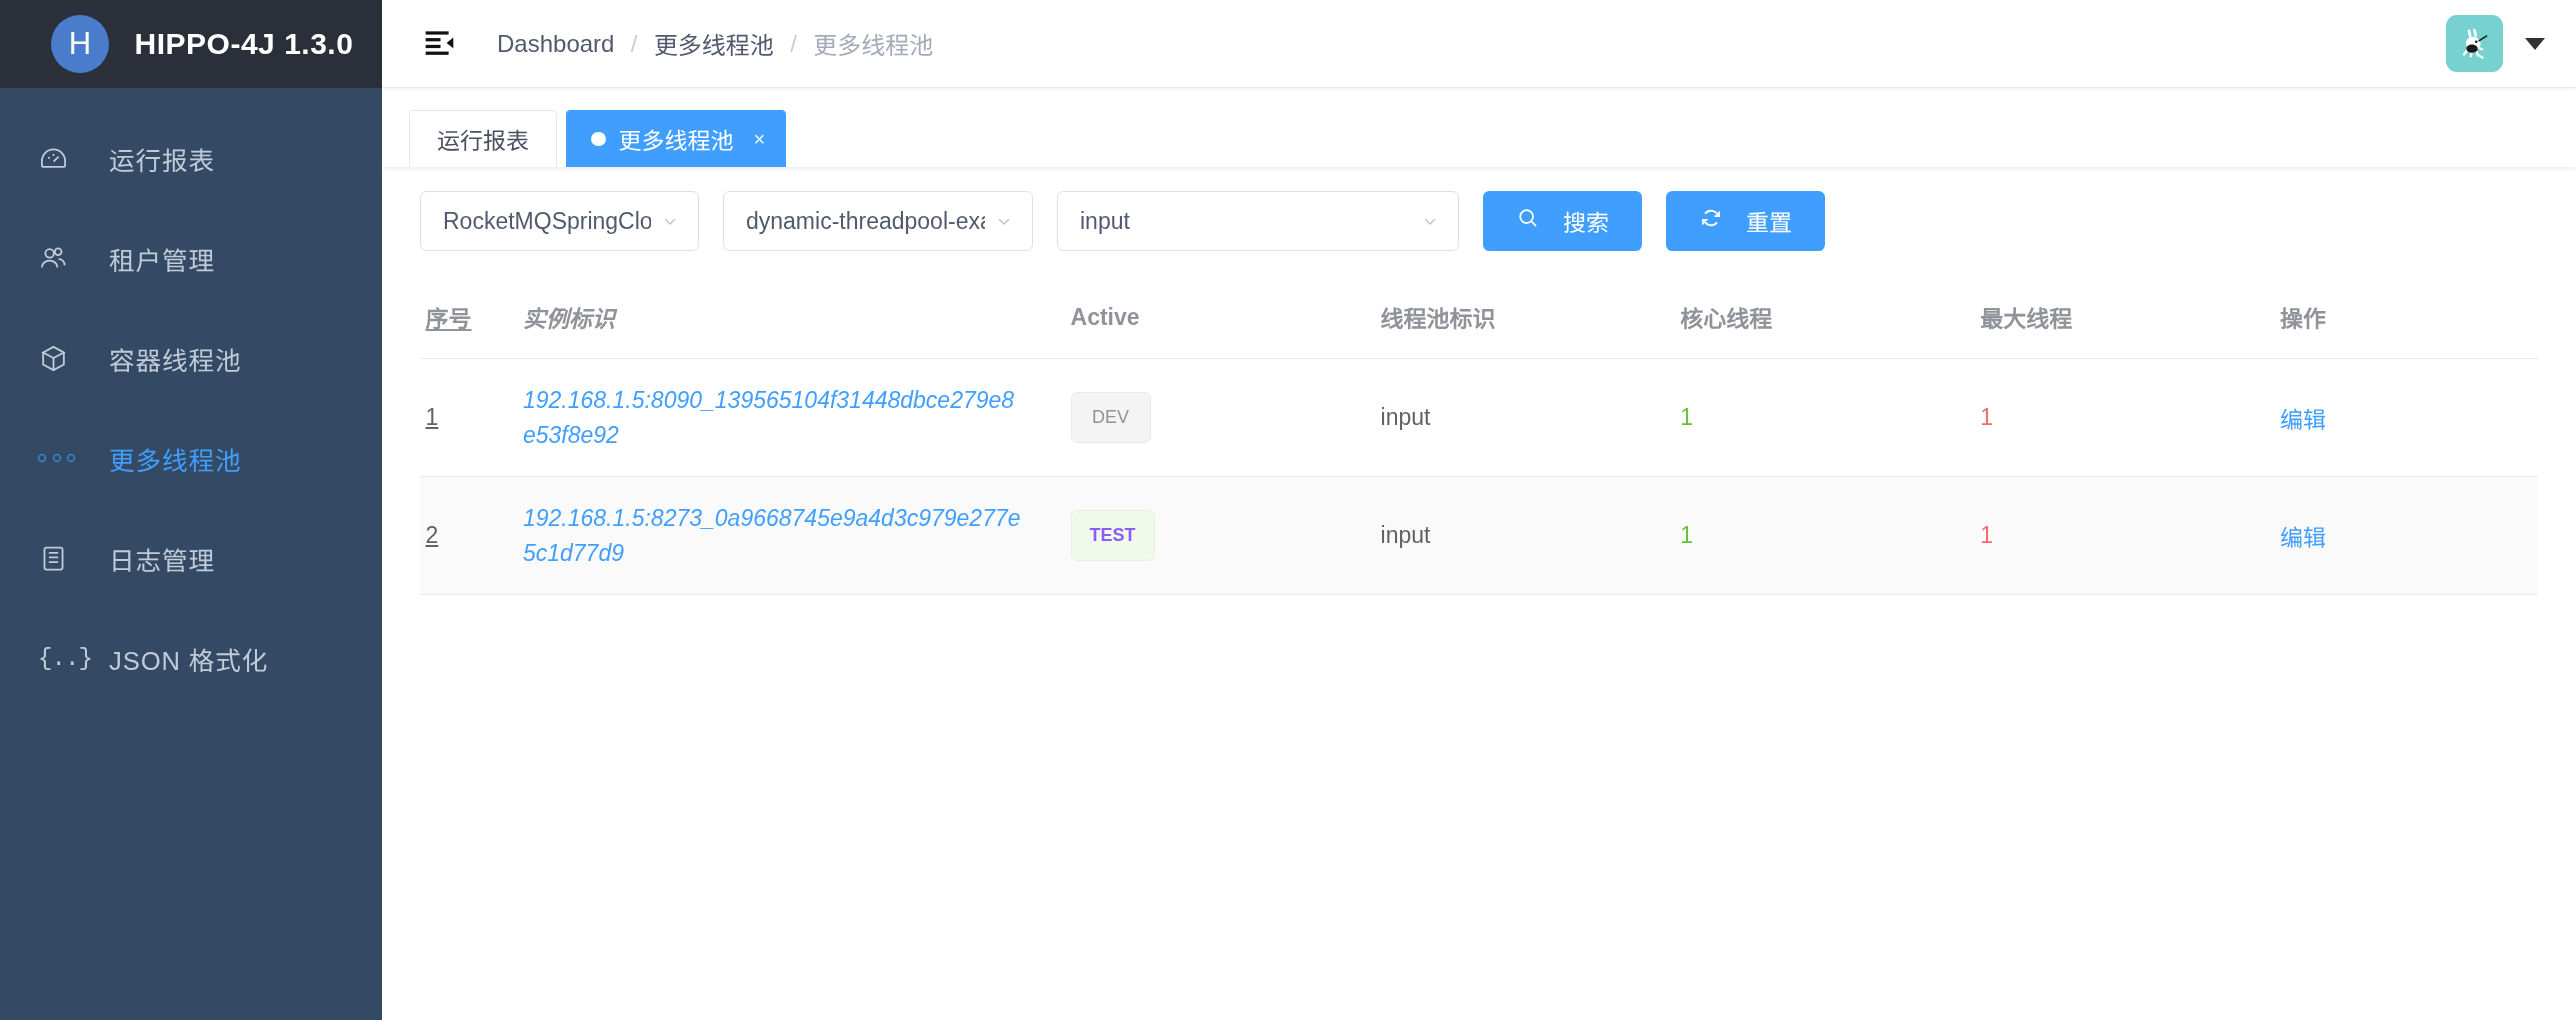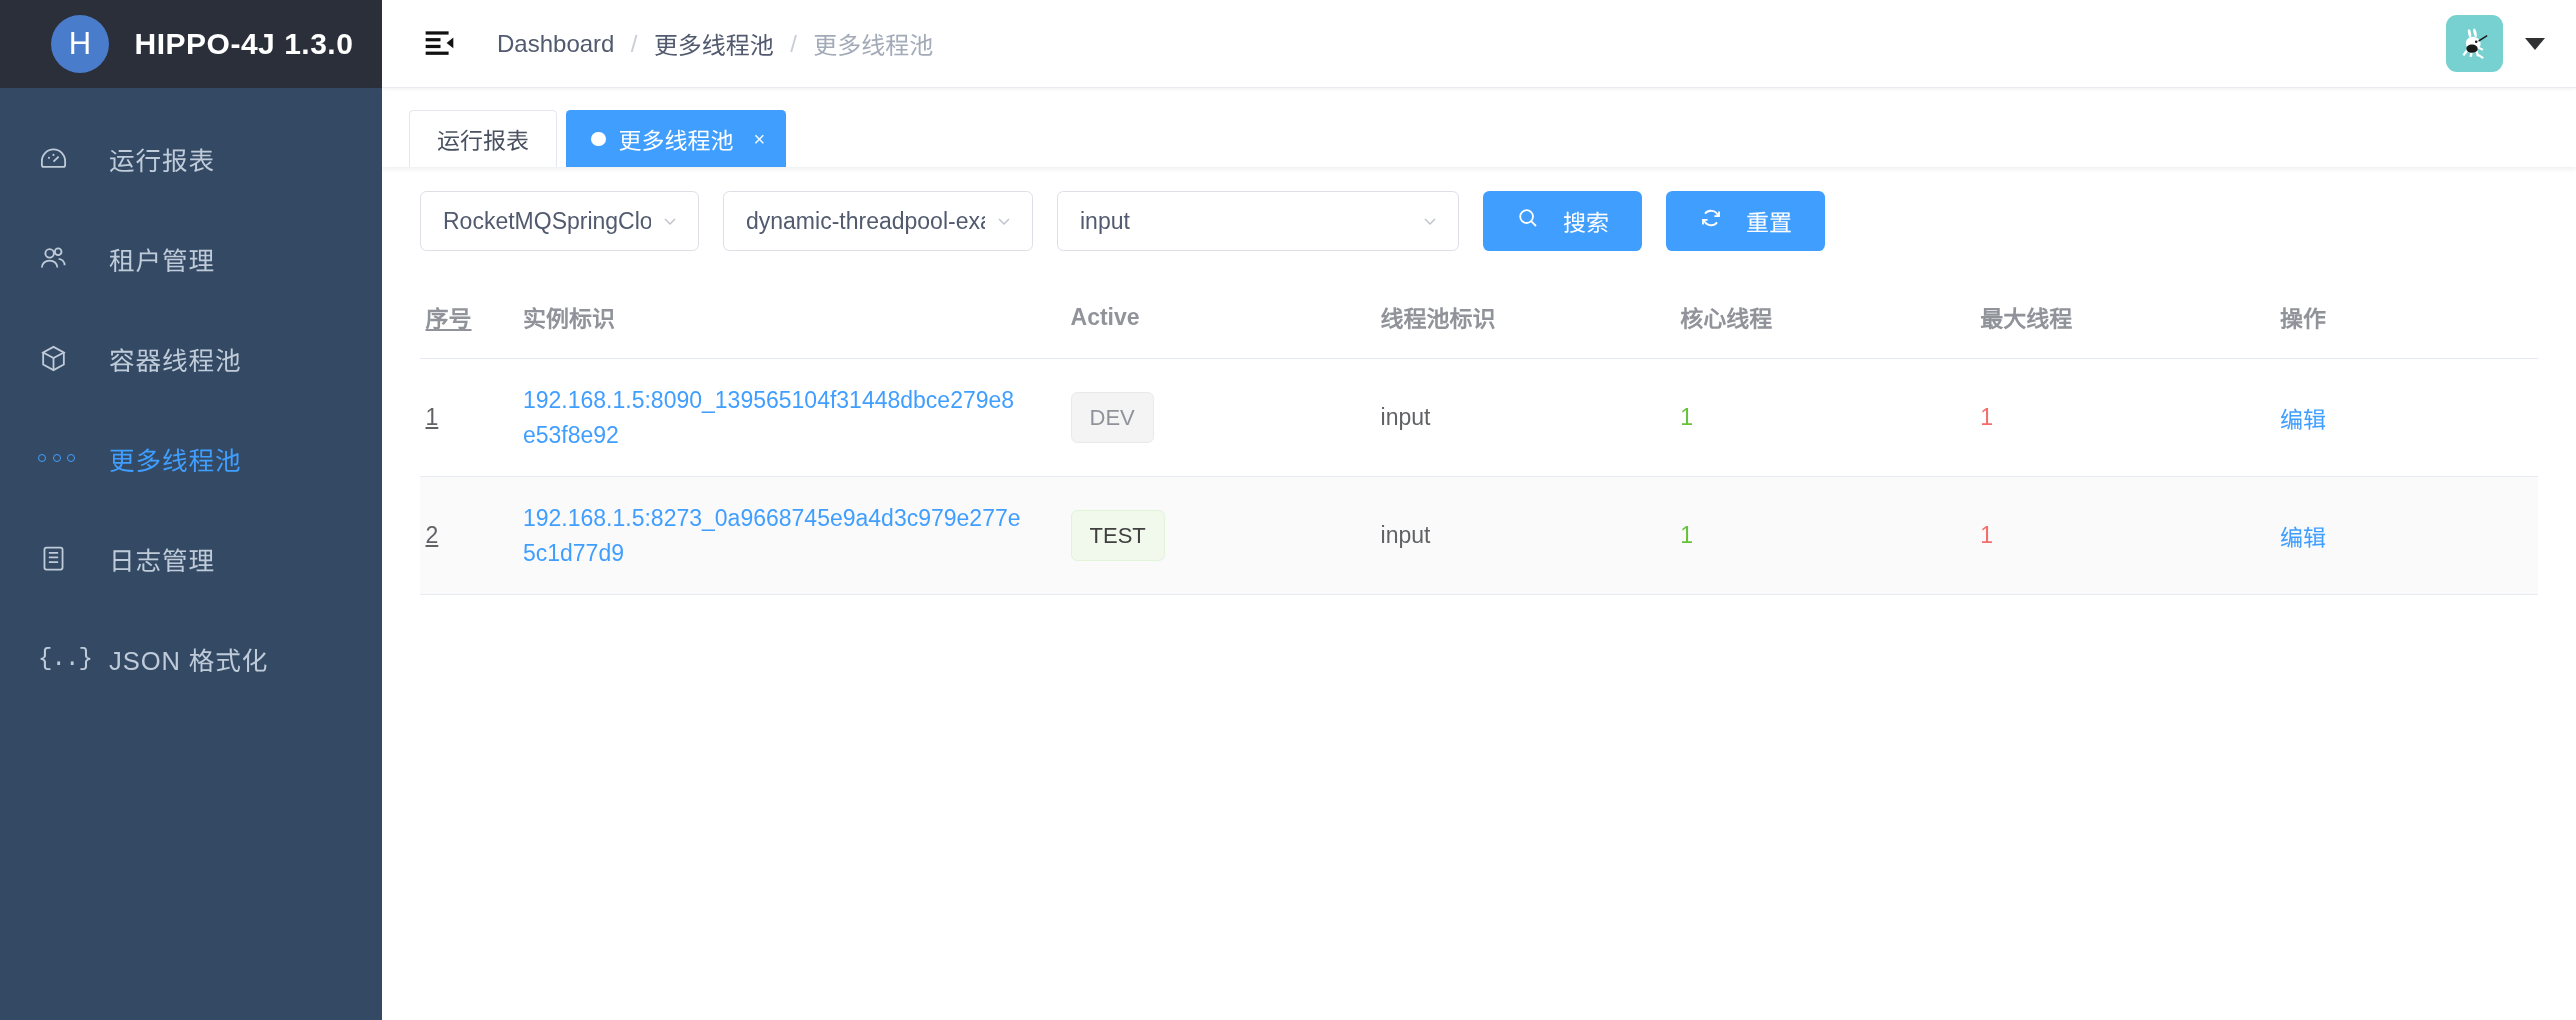--- a/index.html
+++ b/index.html
@@ -255,50 +255,51 @@
   }
   tbody td {
     font-size: 23px;
     color: #606266;
     padding: 24px 0;
     border-bottom: 0.9px solid #e6ebf2;
     vertical-align: middle;
   }
   tbody tr.striped td { background: #fafafa; }
   .c-idx   { width: 91px; padding-left: 5.5px !important; text-decoration: underline; }
-  .c-inst  { width: 484px; padding-right: 46px; }
+  .c-inst  { width: 484px; padding-right: 46px; font-style: italic; }
   .c-active{ width: 274px; }
   .c-pool  { width: 265px; }
   .c-core  { width: 265px; }
   .c-max   { width: 265px; }
   .c-op    { width: 228px; }
   .link {
     color: #409eff;
     cursor: pointer;
     line-height: 1.5;
     word-break: break-all;
   }
   .badge {
     display: inline-flex;
     align-items: center; justify-content: center;
     height: 51px;
     min-width: 80px;
     padding: 0 18px;
     border-radius: 6.4px;
-    font-size: 22px;
+    font-size: 18px;
   }
   .badge.dev {
     background: #f4f4f5;
     border: 0.9px solid #e9e9eb;
     color: #909399;
   }
   .badge.test {
     background: #f0f9eb;
     border: 0.9px solid #e1f3d8;
-    color: #404040;
+    color: #8b5cf6;
+    font-weight: bold;
   }
   .num-core { color: #67c23a; }
   .num-max  { color: #f56c6c; }
   .op-link  { color: #409eff; cursor: pointer; }
 </style>
 </head>
 <body>
 
 <div class="app">
 

